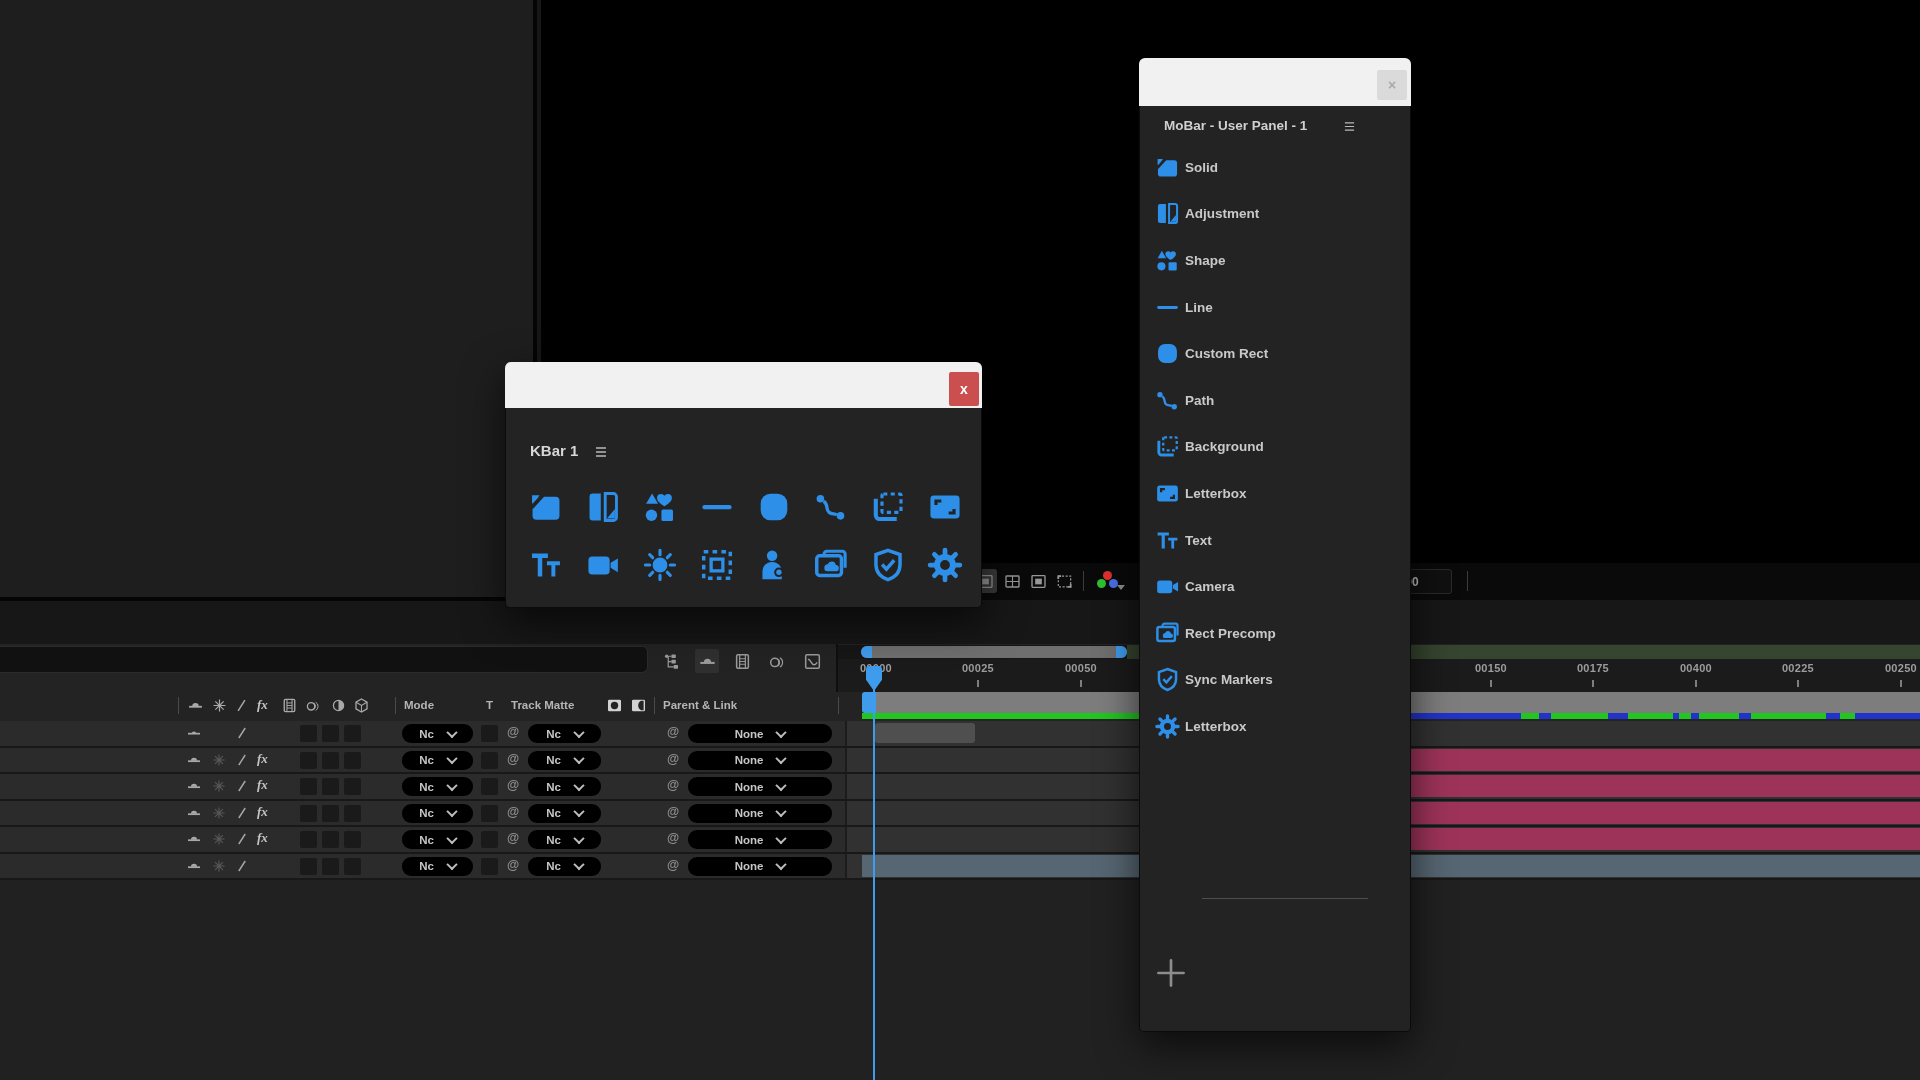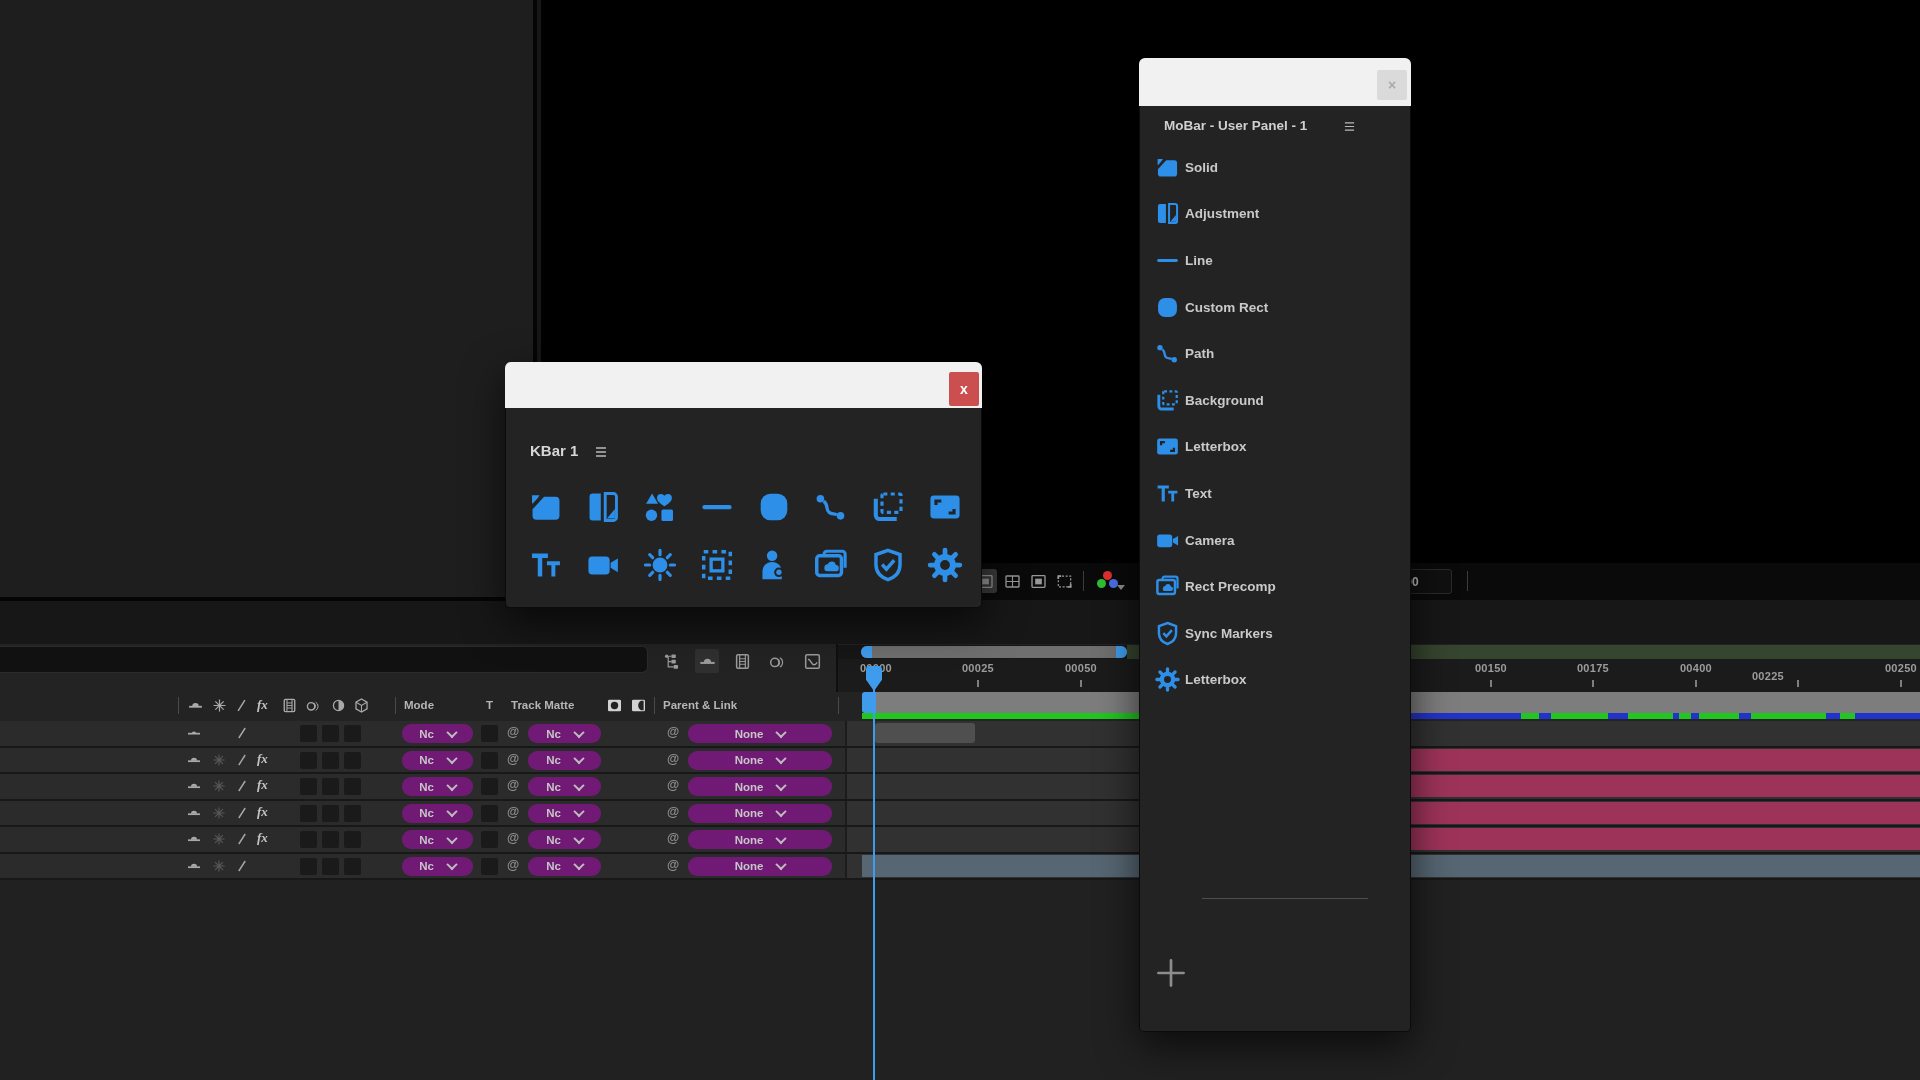--- a/index.html
+++ b/index.html
@@ -53,21 +53,21 @@
   
   .rows{position:absolute;left:0;top:77px;width:1920px;}
   .row{position:absolute;left:0;width:1920px;height:26.5px;background:#2b2b2b;border-bottom:2px solid #181818;box-sizing:border-box;}
   .row .graph{position:absolute;left:847px;right:0;top:0;bottom:0;background:#313131;}
   .vline{position:absolute;left:845px;top:0;bottom:0;width:2px;background:#1c1c1c;}
   .ri{position:absolute;top:4px;width:16px;height:16px;color:#a8a8a8;}
   .ri svg{width:16px;height:16px;}
   .ri.dim{color:#585858;}
   .fx-cell{position:absolute;left:257px;top:3px;}
   .sq{position:absolute;top:4px;width:17px;height:17px;background:#1a1a1a;border-radius:2px;}
-  .dd{position:absolute;top:3px;height:19px;background:#701a75;border-radius:9px;display:flex;align-items:center;
+  .dd{position:absolute;top:3px;height:19px;background:#000000;border-radius:9px;display:flex;align-items:center;
       justify-content:center;color:#c6c6c6;font-size:11.5px;font-weight:700;gap:14px;box-sizing:border-box;}
   .chev{width:6px;height:6px;border-right:2px solid #bdbdbd;border-bottom:2px solid #bdbdbd;transform:rotate(45deg) translate(-1px,-1px);}
   .pick{position:absolute;top:4px;color:#8f8f8f;font-size:12.5px;font-weight:700;}
   .bar{position:absolute;top:1px;height:22px;}
   .tl-bottom{position:absolute;left:0;top:236px;width:1920px;height:200px;background:#212121;}
   .playhead-line{position:absolute;left:873px;top:689px;width:2px;height:391px;background:#3f9ced;z-index:6;}
   .playhead{position:absolute;left:866px;top:666px;width:16px;height:25px;background:#3f9ced;z-index:7;
             clip-path:polygon(8% 0,92% 0,100% 12%,100% 55%,50% 100%,0 55%,0 12%);}
   
   .floatpanel{position:absolute;box-shadow:0 14px 40px rgba(0,0,0,.65);border-radius:6px 6px 5px 5px;}
@@ -337,21 +337,21 @@
         <span class="rlab" style="left: 450px;">00100</span>
         <i class="rtick" style="left: 450px;"></i>
         <span class="rlab" style="left: 552px;">00125</span>
         <i class="rtick" style="left: 552px;"></i>
         <span class="rlab" style="left: 655px;">00150</span>
         <i class="rtick" style="left: 655px;"></i>
         <span class="rlab" style="left: 757px;">00175</span>
         <i class="rtick" style="left: 757px;"></i>
         <span class="rlab" style="left: 860px;">00400</span>
         <i class="rtick" style="left: 860px;"></i>
-        <span class="rlab" style="left: 932px; margin-top: 8px;">00225</span>
+        <span class="rlab" style="left: 962px;">00225</span>
         <i class="rtick" style="left: 962px;"></i>
         <span class="rlab" style="left: 1065px;">00250</span>
         <i class="rtick" style="left: 1065px;"></i>
       </div>
     <div class="tl-vdiv"></div>
 
     <div class="tl-hdr">
       <div class="hdr-div" style="left:178px"></div>
       <div class="hdr-ic" style="left:187px">
           <svg class="ic">
@@ -785,20 +785,28 @@
             <div class="mico">
               <svg class="ic">
                 <use href="#s-adjustment"></use>
               </svg>
             </div>
             <span class="mlabel">Adjustment</span>
           </div>
           <div class="mitem">
             <div class="mico">
               <svg class="ic">
+                <use href="#s-shape"></use>
+              </svg>
+            </div>
+            <span class="mlabel">Shape</span>
+          </div>
+          <div class="mitem">
+            <div class="mico">
+              <svg class="ic">
                 <use href="#s-line"></use>
               </svg>
             </div>
             <span class="mlabel">Line</span>
           </div>
           <div class="mitem">
             <div class="mico">
               <svg class="ic">
                 <use href="#s-custom-rect"></use>
               </svg>

